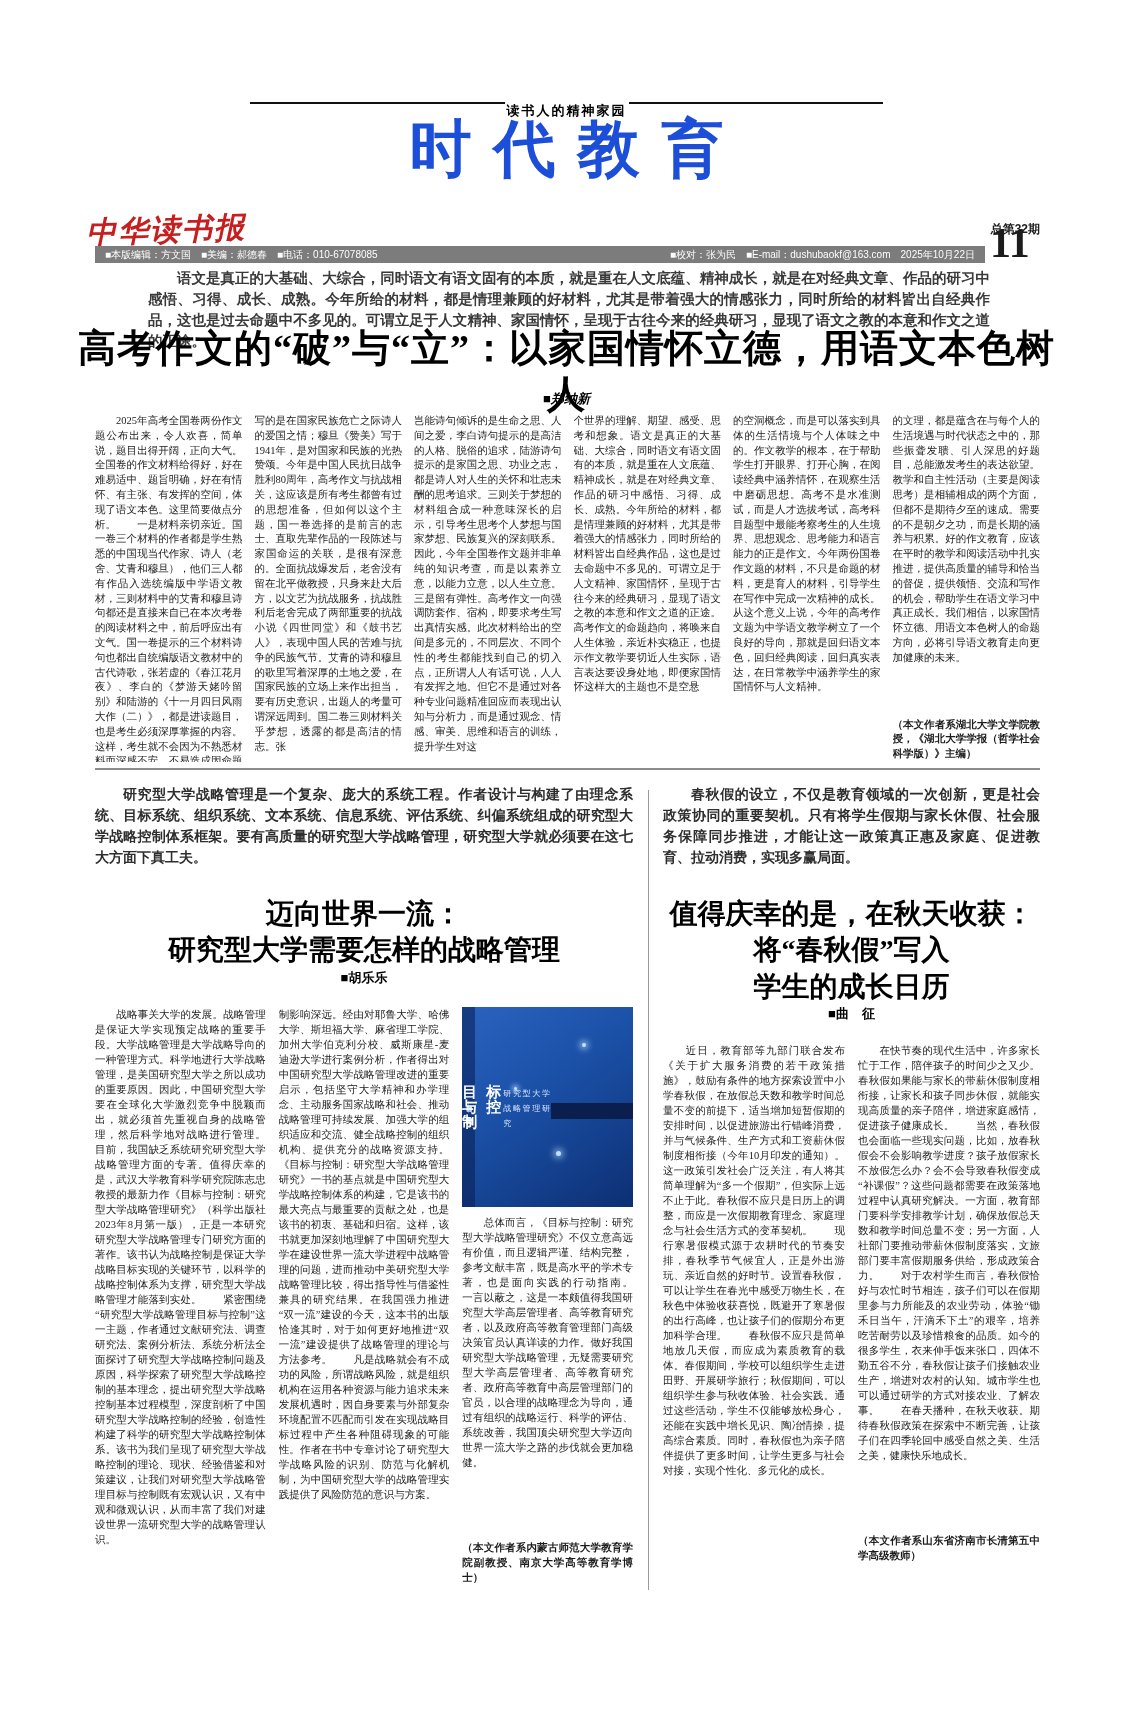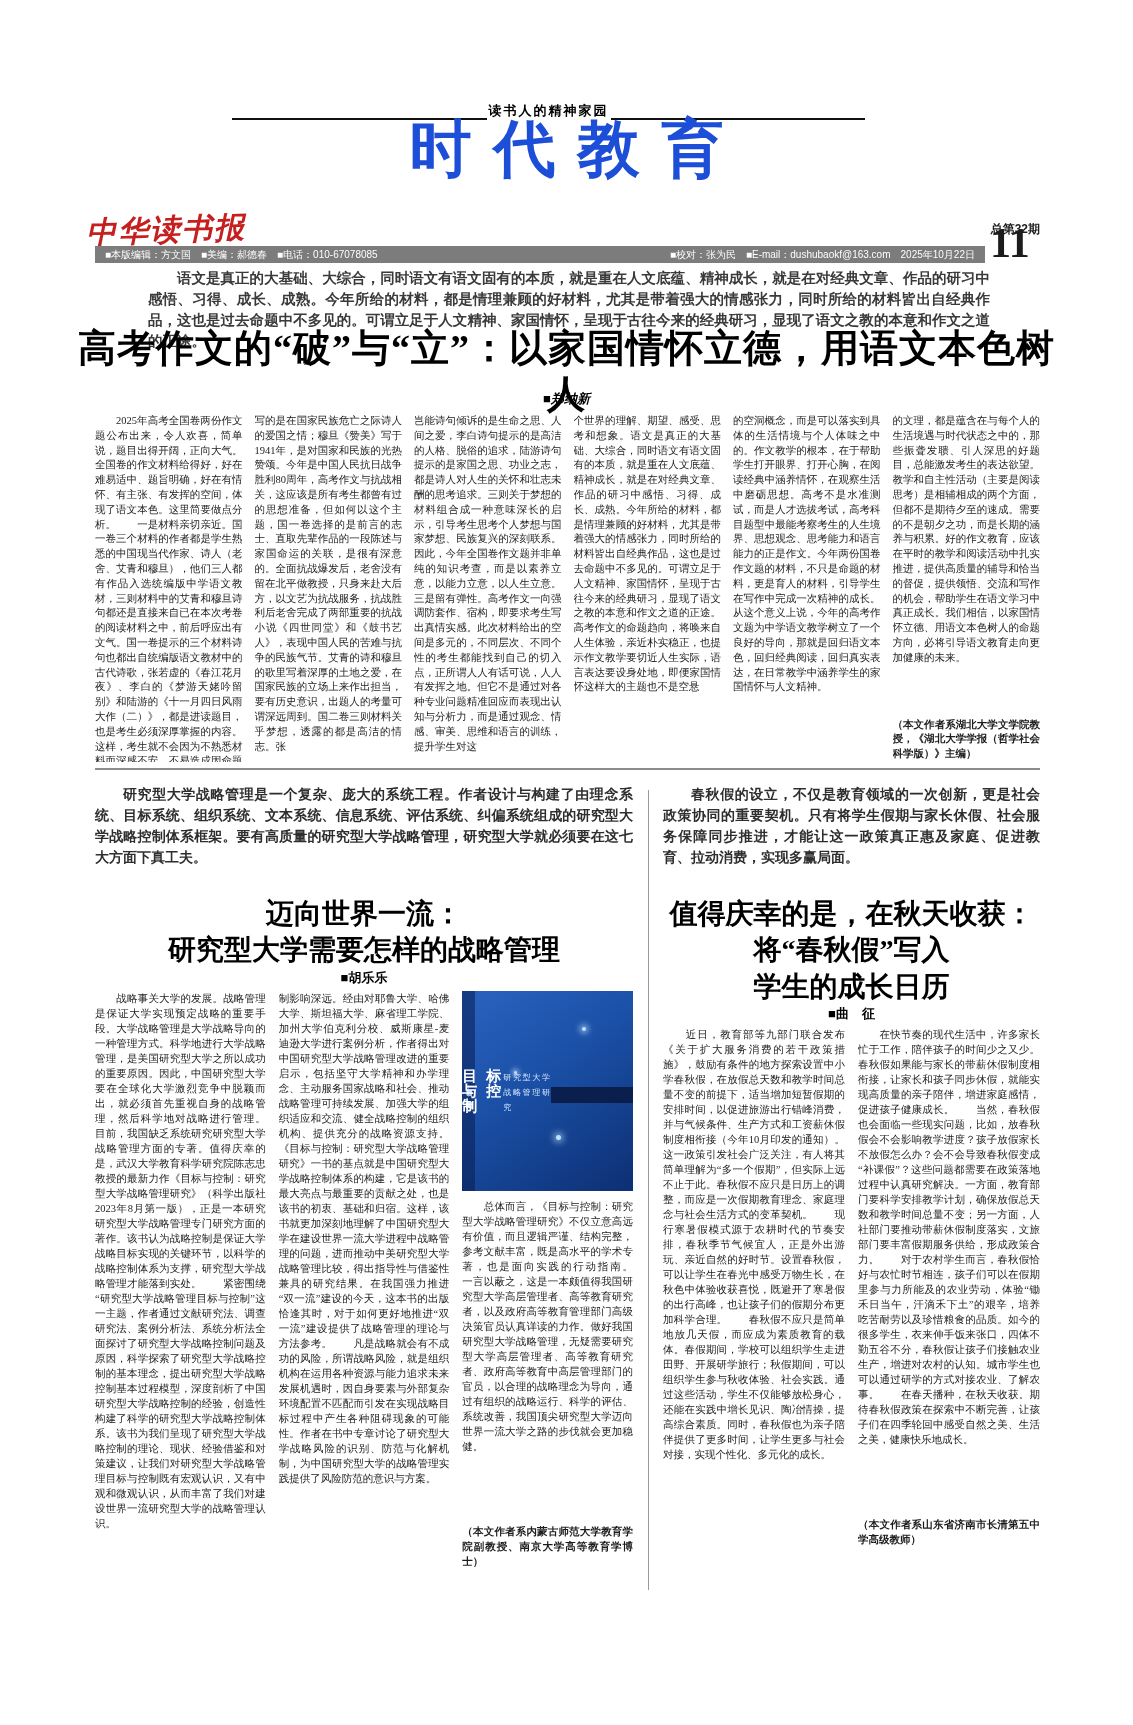--- a/index.html
+++ b/index.html
@@ -3,21 +3,21 @@
 <meta charset="utf-8">
 <style>
   * { margin:0; padding:0; box-sizing:border-box; }
   html,body { background:#e8e8e8; }
   .page {
     position:relative; width:1133px; height:1725px; margin:0 auto;
     background:#ffffff; overflow:hidden;
     font-family:"Liberation Serif","DejaVu Serif",serif; color:#1c1c1c;
   }
   
-  .motto-row { position:absolute; left:232px; top:102px; width:633px; display:flex; align-items:flex-end; gap:2px; }
+  .motto-row { position:absolute; left:250px; top:102px; width:633px; display:flex; align-items:flex-start; gap:2px; }
   .motto-row .rule { flex:1; height:2px; background:#111; }
   .motto-text { font-family:"Liberation Sans","DejaVu Sans",sans-serif; font-weight:bold; font-size:13px; letter-spacing:2px; color:#000; }
   .masthead { position:absolute; left:0; top:118px; width:100%; text-align:center;
     font-family:"Liberation Sans","DejaVu Sans",sans-serif; font-weight:700; font-size:62px; line-height:1;
     color:#1d4ed8; letter-spacing:22px; text-indent:22px; }
   .brand-logo { position:absolute; left:86px; top:210px; color:#c5201f; font-size:30px; font-weight:bold;
     font-style:italic; letter-spacing:2px; transform:rotate(-2deg); font-family:"Liberation Serif",serif; }
   .issue-no { position:absolute; left:930px; top:221px; width:110px; text-align:right; font-size:12px; font-weight:bold;
     font-family:"Liberation Sans",sans-serif; }
   .page-num { position:absolute; left:990px; top:222px; width:70px; font-size:42px; font-weight:bold; line-height:1;
@@ -39,21 +39,21 @@
   
   .h-divider { position:absolute; left:95px; top:768px; width:945px; height:2px; background:#8c8c8c; }
   .v-divider { position:absolute; left:648px; top:790px; width:1px; height:800px; background:#9a9a9a; }
   
   .article-left { position:absolute; left:95px; top:784px; width:538px; }
   .article-right { position:absolute; left:663px; top:784px; width:377px; }
   .intro-bold { font-family:"Liberation Sans","DejaVu Sans",sans-serif; font-weight:700; font-size:14px; line-height:1.5;
     color:#2e2e2e; text-align:justify; text-indent:2em; }
   .sub-headline { text-align:center; font-weight:900; font-size:28px; line-height:1.3; color:#000; margin-top:28px; }
   .sub-headline .hl-line { display:block; }
-  .body-cols { display:flex; gap:13px; margin-top:4px; }
+  .body-cols { display:flex; gap:13px; margin-top:20px; }
   .body-cols .col { font-size:10.5px; line-height:15px; }
   .left-body { height:578px; }
   .right-body { height:520px; }
   
   .book-cover { flex:0 0 auto; width:100%; height:200px; margin-bottom:8px; position:relative; overflow:hidden;
     background:linear-gradient(145deg,#2a63c0 0%,#1a4fa5 45%,#0d2f73 100%);
     display:flex; justify-content:flex-end; align-items:center; }
   .book-cover .star1,.book-cover .star2,.book-cover .star3 { position:absolute; border-radius:50%; background:#bfe0ff; }
   .star1 { width:4px; height:4px; left:70%; top:18%; box-shadow:0 0 6px 2px rgba(190,225,255,.8); }
   .star2 { width:3px; height:3px; left:30%; top:40%; box-shadow:0 0 5px 2px rgba(190,225,255,.7); }

